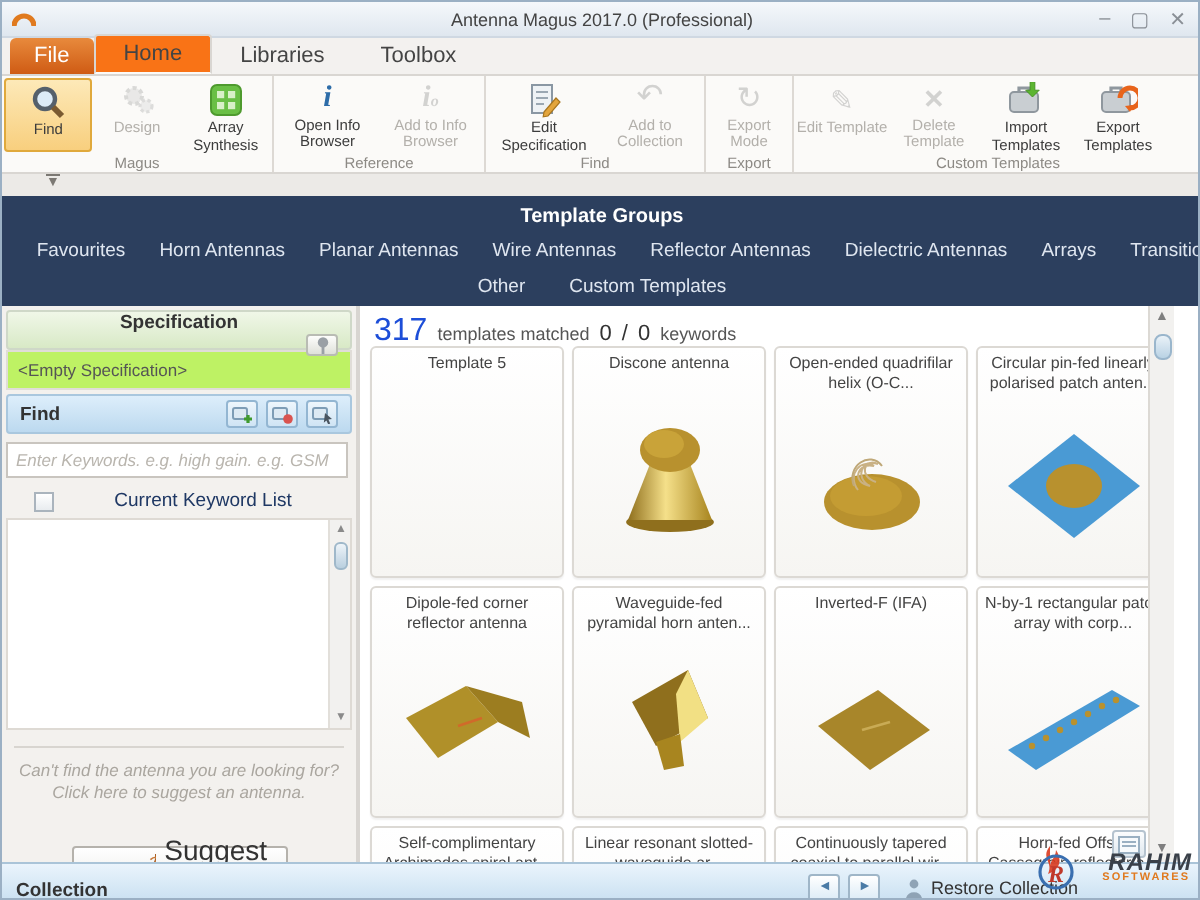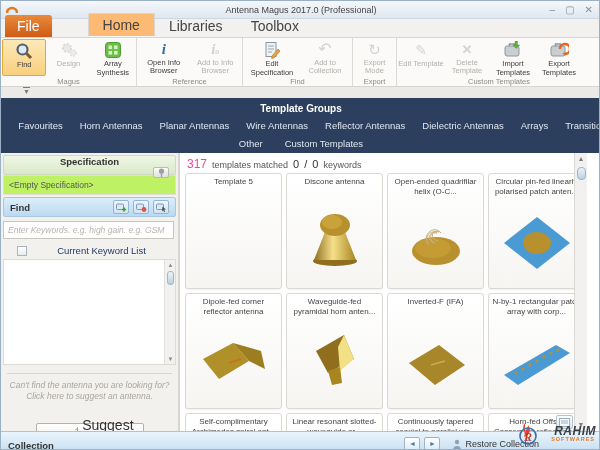--- a/index.html
+++ b/index.html
@@ -12,24 +12,24 @@
     background:linear-gradient(#f5f8fb,#dfe7ef); border-bottom:1px solid #cfd8e2;
     display:flex; align-items:center; }
   .app-logo { width:12px; height:10px; margin-left:5px; }
   .title-text { position:absolute; left:0; right:0; text-align:center; font-size:9px; color:#444; }
   .win-controls { margin-left:auto; display:flex; gap:10px; padding-right:8px; color:#8a8f96; font-size:10px; }
   .win-controls span { cursor:default; }
 
   
   .tabrow { position:absolute; left:0; top:18px; width:600px; height:19px; background:#f3f1ef;
     border-bottom:1px solid #d9d6d2; display:flex; align-items:flex-end; }
-  .tab { padding:3px 14px 3px; font-size:14px; color:#444; }
+  .tab { padding:3px 14px 3px; font-size:11px; color:#444; }
   .tab.file { background:linear-gradient(#e88a3c,#cf5b14); color:#fff; border-radius:3px 3px 0 0;
     margin-left:4px; padding:3px 12px; }
-  .tab.active { background:#fdba74; border:1px solid #d9d6d2; border-bottom:1px solid #fbfaf8; border-radius:2px 2px 0 0;margin-left:36px; }
+  .tab.active { background:#f97316; border:1px solid #d9d6d2; border-bottom:1px solid #fbfaf8; border-radius:2px 2px 0 0; }
 
   
   .ribbon { position:absolute; left:0; top:37px; width:600px; height:49px; background:#fbfaf8;
     border-bottom:1px solid #d9d6d2; display:flex; }
   .rgroup { position:relative; height:100%; border-right:1px solid #ddd9d4; padding:1px 1px 10px; display:flex; }
   .rgroup-label { position:absolute; bottom:0; left:0; right:0; text-align:center; font-size:7.5px; color:#8d8a85; }
   .rbtn { width:46px; display:flex; flex-direction:column; align-items:center; padding-top:2px; cursor:pointer; border-radius:2px; }
   .rbtn .ricon { height:18px; display:flex; align-items:center; justify-content:center; }
   .rbtn .rlabel { font-size:7.5px; color:#3c3c3c; text-align:center; line-height:1.15; margin-top:1px; }
   .rbtn.disabled .rlabel { color:#b3b0ab; }
@@ -76,21 +76,21 @@
   .vscroll .thumb { position:absolute; left:2px; width:7px; height:14px; border-radius:3px;
     background:linear-gradient(#eef4f9,#b9cfdf); border:1px solid #9fb8ca; }
   .hint { text-align:center; font-style:italic; color:#aaa69f; font-size:8.5px; margin-top:8px; line-height:1.35; }
   .hint-top { border-top:1px solid #d8d5d0; margin:8px 6px 0; padding-top:6px; }
   .suggest-btn { display:flex; align-items:center; gap:4px; margin:20px auto 0; width:108px; height:20px; justify-content:center;
     background:linear-gradient(#ffffff,#ececea); border:1px solid #b5b2ac; border-radius:2px; cursor:pointer; font-size:14px; color:#333;padding-left:36px; }
 
   
   .main { position:absolute; left:181px; top:0; width:405px; height:278px; background:#fff; overflow:hidden; }
   .result-head { display:flex; align-items:baseline; gap:5px; padding:4px 0 0 5px; color:#555; }
-  .rh-big { font-size:12px; color:#ec4899; }
+  .rh-big { font-size:16px; color:#1d4ed8; }
   .rh-num { font-size:11px; color:#333; }
   .cards { position:absolute; left:3px; top:20px; width:400px; }
   .card { position:absolute; width:97px; height:116px; background:linear-gradient(#ffffff,#f6f5f2); border:1px solid #dcd9d4;
     border-radius:3px; box-shadow:0 1px 1px rgba(0,0,0,.06); cursor:pointer; }
   .card-title { height:27px; text-align:center; font-size:8px; color:#444; padding:3px 3px 0; line-height:1.25; overflow:hidden; }
   .card-thumb { height:84px; display:flex; align-items:center; justify-content:center; }
 
   .main-scroll { position:absolute; right:0; top:0; width:13px; height:278px; background:#f2f1ef; border-left:1px solid #dcd9d4; }
   .main-scroll .arr { position:absolute; left:0; width:12px; height:12px; text-align:center; font-size:7px; color:#7f7f7f; line-height:12px; cursor:pointer; }
   .main-scroll .arr.up{top:0;} .main-scroll .arr.dn{bottom:0;}

